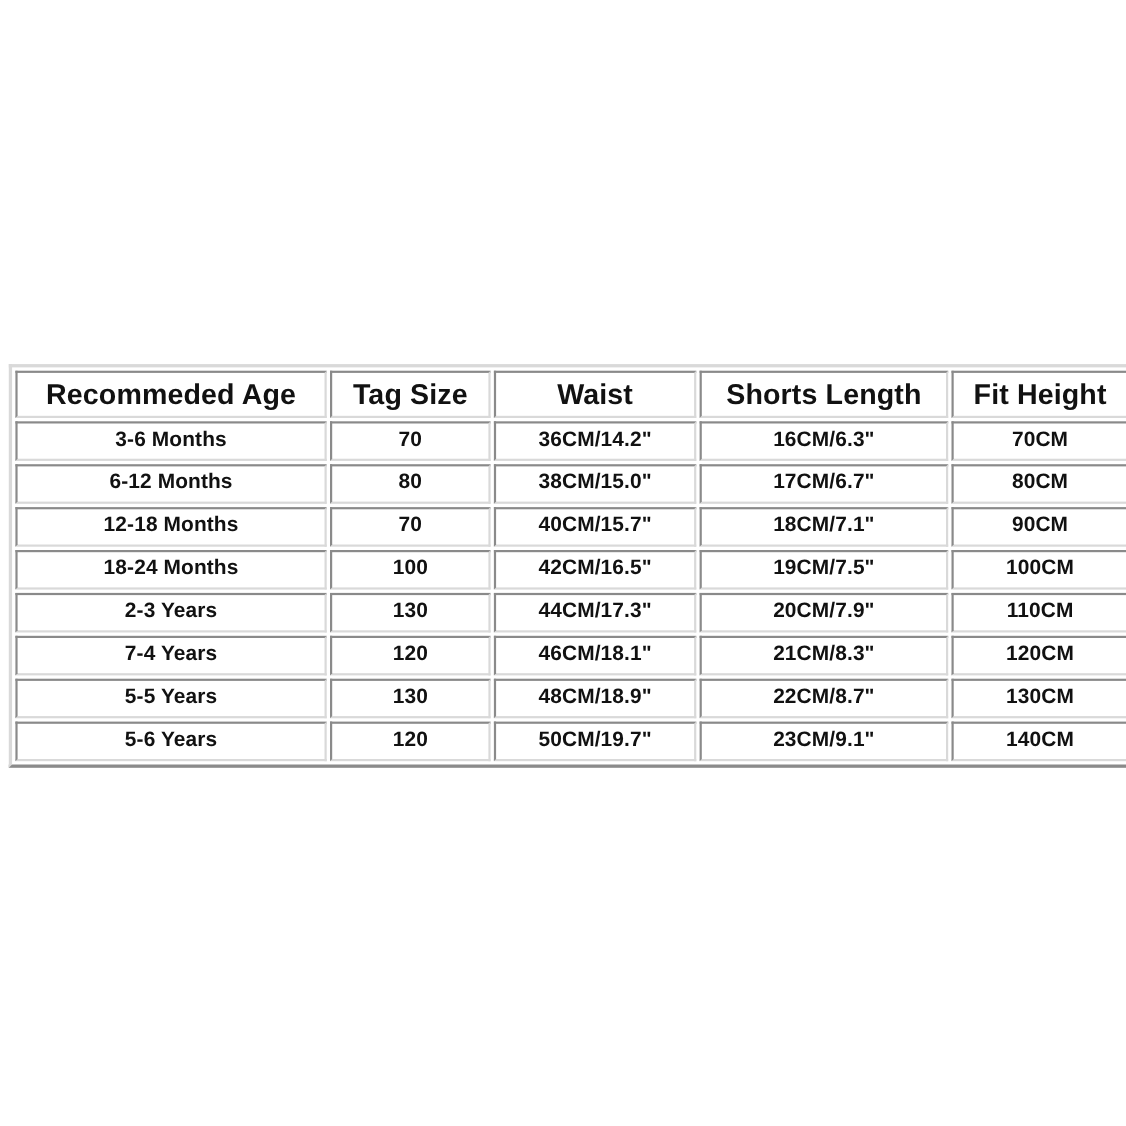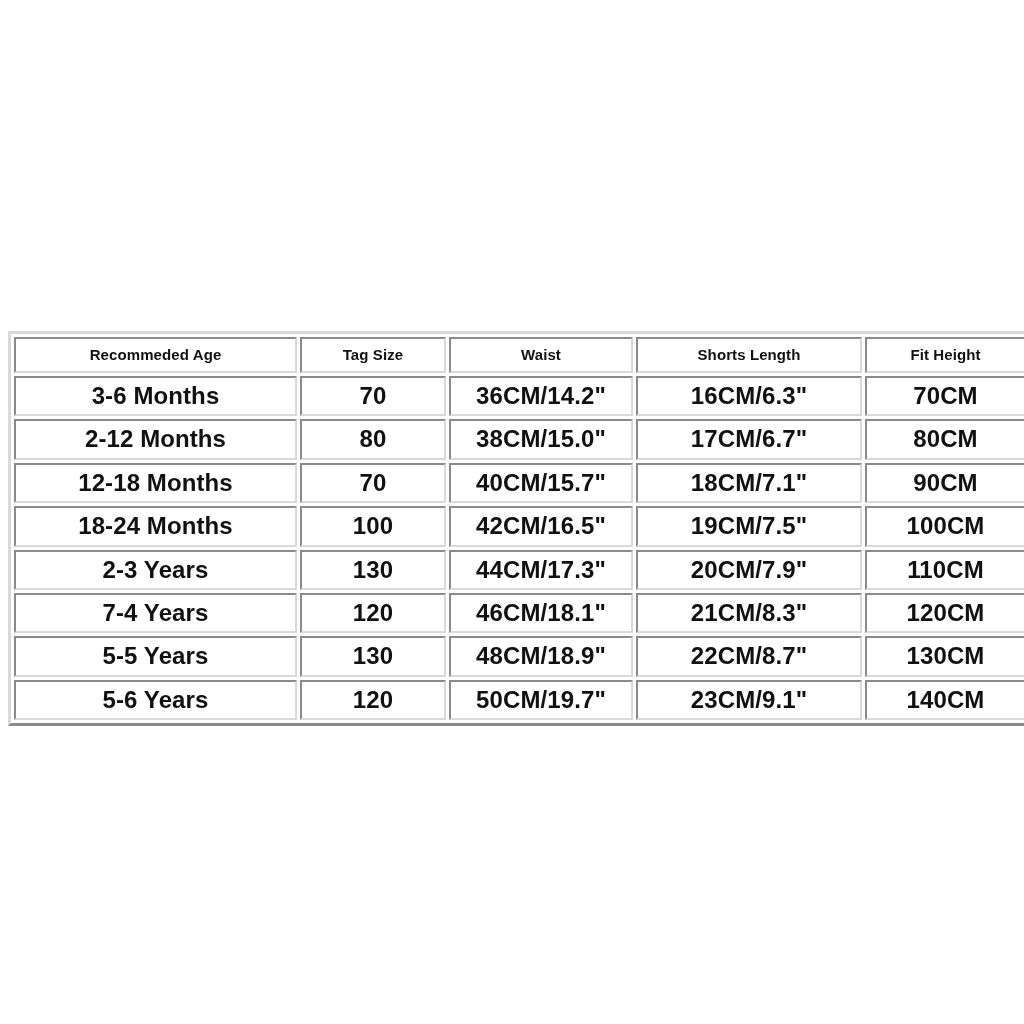--- a/index.html
+++ b/index.html
@@ -39,31 +39,31 @@
   table.size-chart td,
   table.size-chart th {
     background: #ffffff;
     
     border: 2px solid;
     border-color: #8a8a8a #d9d9d9 #d9d9d9 #8a8a8a;
     text-align: center;
     vertical-align: middle;
     color: #111111;
     font-weight: bold;
-    font-size: 24px;
+    font-size: 19px;
     line-height: 1.1;
     height: 36px;
     padding: 5px 4px;
     letter-spacing: 0.1px;
     box-sizing: border-box;
     white-space: nowrap;
   }
 
   table.size-chart th {
-    font-size: 15px;
+    font-size: 26px;
   }
 
   
   col.c-age      { width: 283px; }
   col.c-tag      { width: 146px; }
   col.c-waist    { width: 184px; }
   col.c-shorts   { width: 226px; }
   col.c-height   { width: 161px; }
 </style>
 </head>
@@ -89,21 +89,21 @@
     </thead>
     <tbody>
       <tr>
         <td>3-6 Months</td>
         <td>70</td>
         <td>36CM/14.2"</td>
         <td>16CM/6.3"</td>
         <td>70CM</td>
       </tr>
       <tr>
-        <td>2-12 Months</td>
+        <td>6-12 Months</td>
         <td>80</td>
         <td>38CM/15.0"</td>
         <td>17CM/6.7"</td>
         <td>80CM</td>
       </tr>
       <tr>
         <td>12-18 Months</td>
         <td>70</td>
         <td>40CM/15.7"</td>
         <td>18CM/7.1"</td>

